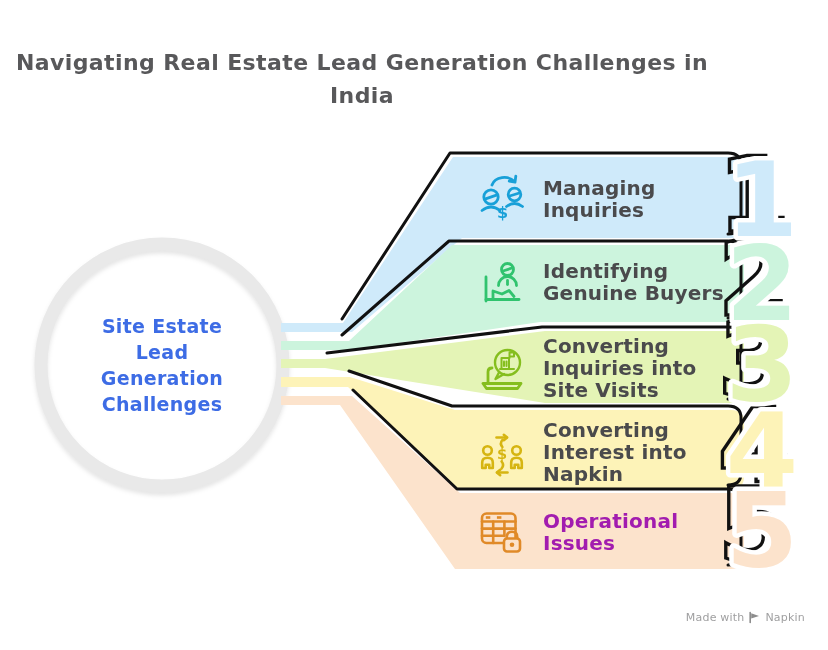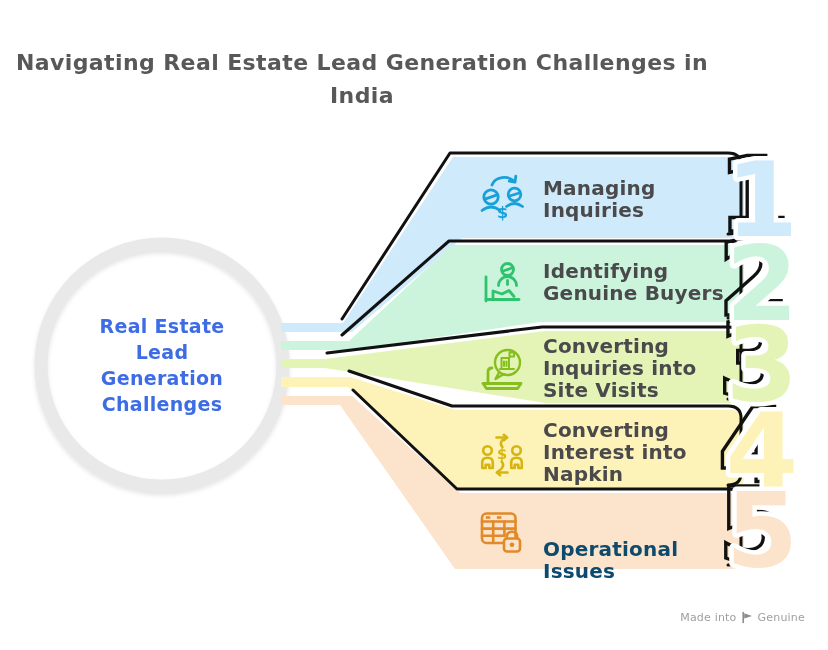--- a/index.html
+++ b/index.html
@@ -140,34 +140,34 @@
       <rect x="27" y="32.5" width="16" height="13" rx="3" fill="#fce3cc"></rect>
       <circle cx="35" cy="38.8" r="2.3" stroke="none" fill="#e08a28"></circle>
     </g>
   </svg>
 
   <div class="abs" id="title" style="color:#58585a;">
     <span class="inner">Navigating Real Estate Lead Generation Challenges in India</span>
   </div>
 
   <div class="abs" id="center-label" style="color:#3d6ce5;">
-    <span>Real Estate</span>
+    <span>Site Estate</span>
     <span>Lead</span>
     <span>Generation</span>
     <span>Challenges</span>
   </div>
 
   <div class="abs band-label" style="top:199px;color:#4a4a4c;">Managing Inquiries</div>
   <div class="abs band-label" style="top:282px;color:#4a4a4c;">Identifying Genuine Buyers</div>
   <div class="abs band-label" style="top:368px;color:#4a4a4c;">Converting Inquiries into Site Visits</div>
   <div class="abs band-label" style="top:452px;color:#4a4a4c;">Converting Interest into Napkin</div>
-  <div class="abs band-label" style="top:532px;color:#0c4a6e;margin-top:28px;">Operational Issues</div>
+  <div class="abs band-label" style="top:532px;color:#a21caf;">Operational Issues</div>
 
   <div class="abs" id="footer" style="color:#9f9fa0;">
-    <span>Made into</span>
+    <span>Made with</span>
     <svg width="13" height="13" viewBox="0 0 13 13">
       <line x1="2.2" y1="1.5" x2="2.2" y2="11.5" stroke="#8d8d8d" stroke-width="1.6" stroke-linecap="round"></line>
       <path d="M3.2,2.2 L11,4.9 L3.2,7.6 Z" fill="#8d8d8d"></path>
     </svg>
-    <span>Genuine</span>
+    <span>Napkin</span>
   </div>
 
 </div>
 
 </body></html>

